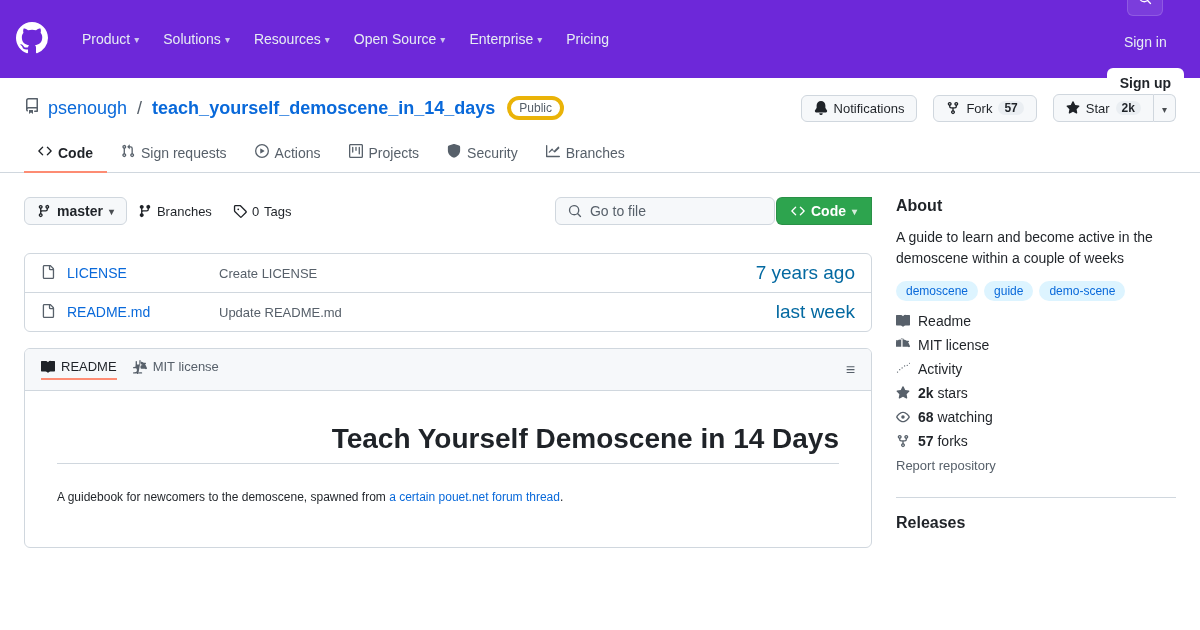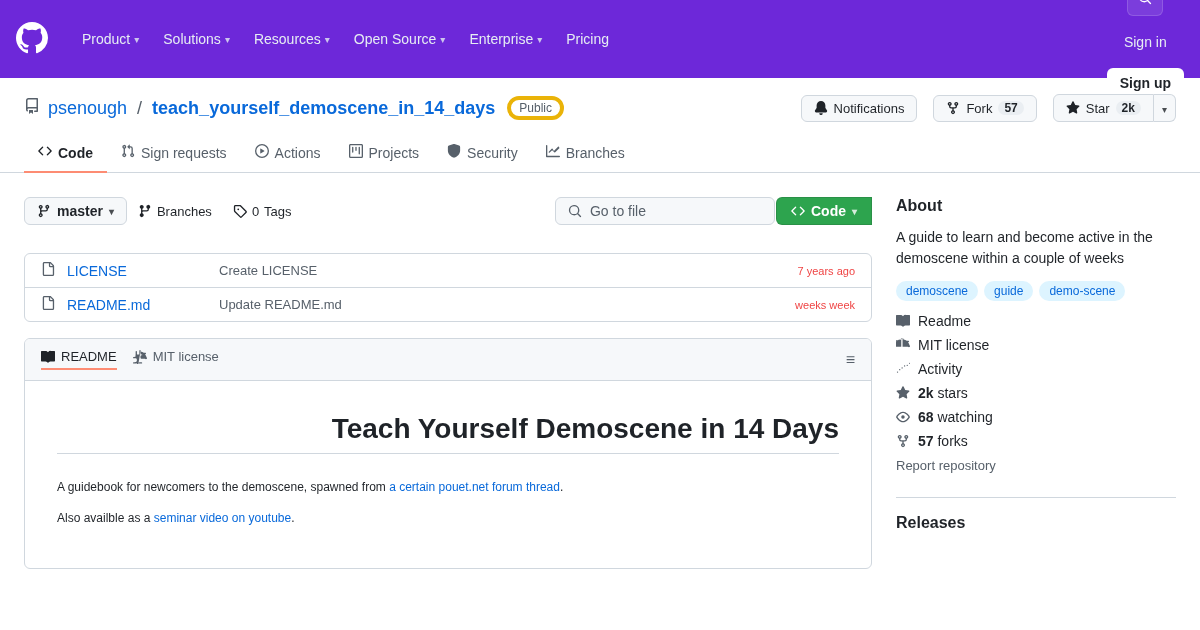--- a/index.html
+++ b/index.html
@@ -261,21 +261,21 @@
       display: flex;
       align-items: center;
       padding: 8px 16px;
       border-bottom: 1px solid #d0d7de;
       gap: 12px;
     }
     .file-row:last-child { border-bottom: none; }
     .file-icon { color: #57606a; font-size: 14px; flex-shrink: 0; }
     .file-name { color: #0969da; font-size: 14px; cursor: pointer; min-width: 140px; }
     .file-message { color: #57606a; font-size: 13px; flex: 1; }
-    .file-time { color: #ef4444; font-size: 11px; white-space: nowrap; margin-left: auto; }
+    .file-time { color: #0369a1; font-size: 19px; white-space: nowrap; margin-left: auto; }
 
     
     .readme-box {
       border: 1px solid #d0d7de;
       border-radius: 6px;
       overflow: hidden;
     }
     .readme-header {
       display: flex;
       align-items: center;
@@ -579,21 +579,21 @@
         <span class="file-time">7 years ago</span>
       </div>
       <div class="file-row">
         <span class="file-icon">
           <svg width="14" height="14" viewBox="0 0 16 16" fill="#57606a">
               <path d="M2 1.75C2 .784 2.784 0 3.75 0h6.586c.464 0 .909.184 1.237.513l2.914 2.914c.329.328.513.773.513 1.237v9.586A1.75 1.75 0 0 1 13.25 16h-9.5A1.75 1.75 0 0 1 2 14.25Zm1.75-.25a.25.25 0 0 0-.25.25v12.5c0 .138.112.25.25.25h9.5a.25.25 0 0 0 .25-.25V6h-2.75A1.75 1.75 0 0 1 9 4.25V1.5Zm6.75.062V4.25c0 .138.112.25.25.25h2.688Z"></path>
             </svg>
         </span>
         <span class="file-name">README.md</span>
         <span class="file-message">Update README.md</span>
-        <span class="file-time">weeks week</span>
+        <span class="file-time">last week</span>
       </div>
     </div>
 
     <div class="readme-box">
       <div class="readme-header">
         <div class="readme-tabs">
           <div class="readme-tab active">
             <svg width="14" height="14" viewBox="0 0 16 16" fill="currentColor">
                 <path d="M0 1.75A.75.75 0 0 1 .75 1h4.253c1.227 0 2.317.59 3 1.501A3.743 3.743 0 0 1 11.006 1h4.245a.75.75 0 0 1 .75.75v10.5a.75.75 0 0 1-.75.75h-4.507a2.25 2.25 0 0 0-1.591.659l-.622.621a.75.75 0 0 1-1.06 0l-.622-.621A2.25 2.25 0 0 0 5.258 13H.75a.75.75 0 0 1-.75-.75Z"></path>
               </svg>
@@ -606,23 +606,20 @@
             <span>MIT license</span>
           </div>
         </div>
         <span class="readme-menu-btn">≡</span>
       </div>
       <div class="readme-content">
         <h1 class="readme-title">Teach Yourself Demoscene in 14 Days</h1>
         <p class="readme-text">
           <span>A guidebook for newcomers to the demoscene, spawned from </span><a class="readme-link">a certain pouet.net forum thread</a><span>.</span>
         </p>
-        <p class="readme-text" style="margin-top:12px;">
-          <span>Also availble as a </span><a class="readme-link">seminar video on youtube</a><span>.</span>
-        </p>
       </div>
     </div>
   </div>
 
   <div class="right-panel">
     <div class="about-section">
       <h2 class="about-title">About</h2>
       <p class="about-desc">A guide to learn and become active in the demoscene within a couple of weeks</p>
       <div class="topics">
         <span class="topic-badge">demoscene</span>

